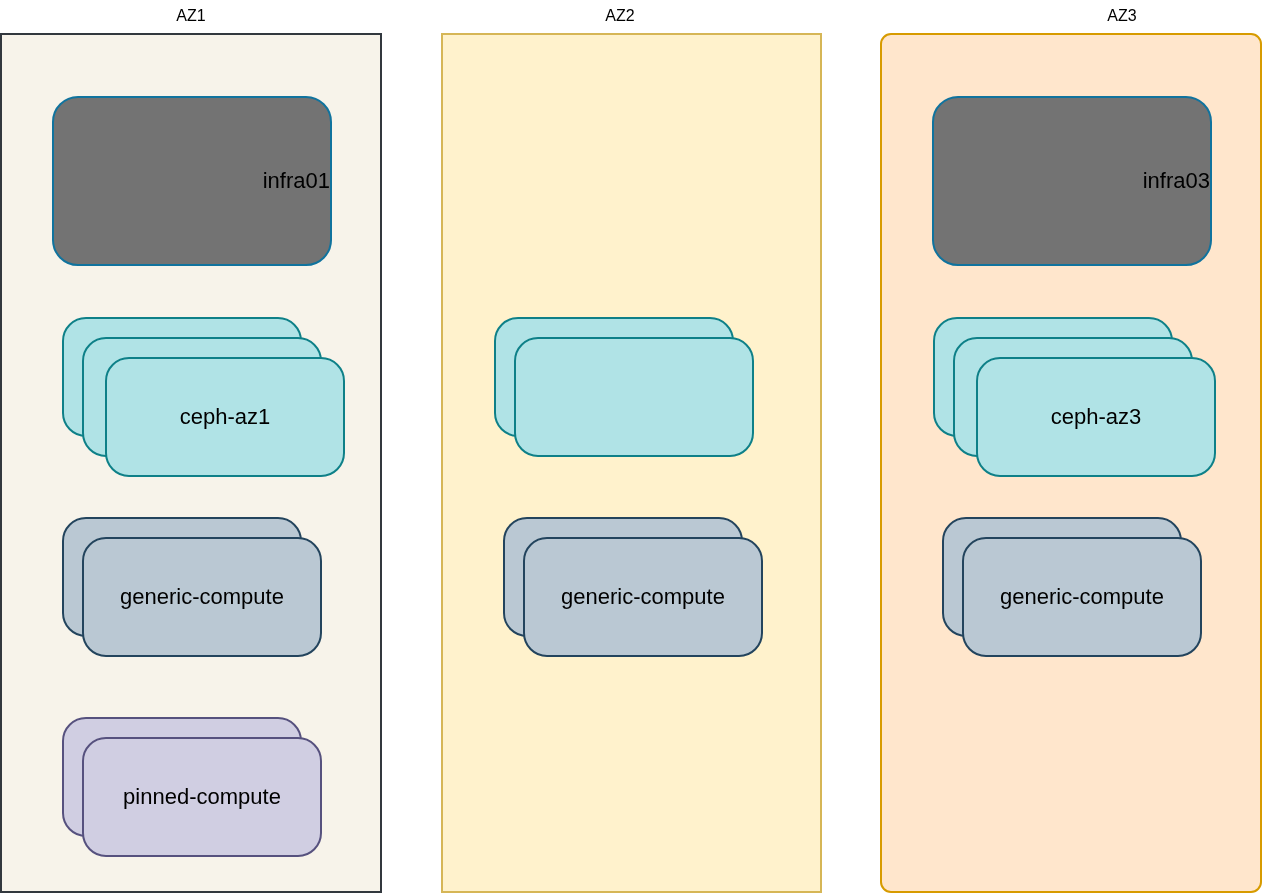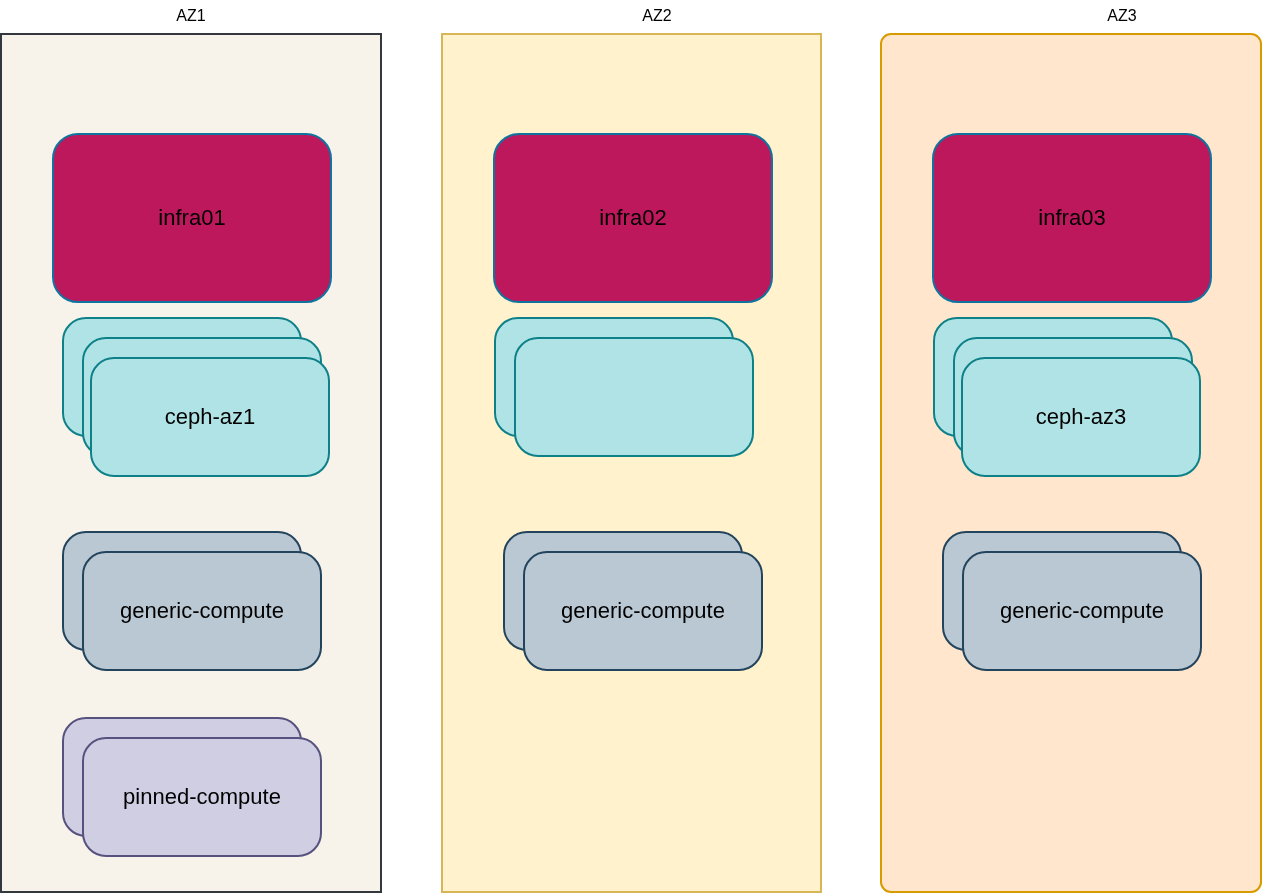--- a/index.html
+++ b/index.html
@@ -31,46 +31,45 @@
   }
   .zone-az1 { left: 0;     width: 382px; background: #F7F3EA; border-color: #32383E; }
   .zone-az2 { left: 441px; width: 381px; background: #FFF2CC; border-color: #D6B656; }
   .zone-az3 { left: 880px; width: 382px; background: #FFE6CC; border-color: #D79B00; border-radius: 11px; }
 
   .node-infra {
     position: absolute;
     left: 50px; top: 61px;
     width: 280px; height: 170px;
     box-sizing: border-box;
-    background: #be185d;
+    background: #737373;
     border: 2px solid #10739E;
     border-radius: 26px;
-    display: flex; align-items: center; justify-content: center;
+    display: flex; align-items: center; justify-content: flex-end;
     font-size: 22px;
-    margin-top: 37px;
   }
   .stack { position: absolute; }
   .card {
     position: absolute;
     width: 240px; height: 120px;
     box-sizing: border-box;
     border: 2px solid;
     border-radius: 24px;
     display: flex; align-items: center; justify-content: center;
     font-size: 22px;
   }
   .pos0 { left: 0;    top: 0; }
   .pos1 { left: 20px; top: 20px; }
-  .pos2 { left: 28px; top: 40px; }
+  .pos2 { left: 43px; top: 40px; }
   .ceph    { background: #B0E3E6; border-color: #0E8088; }
   .generic { background: #BAC8D3; border-color: #23445D; }
   .pinned  { background: #D0CEE2; border-color: #56517E; }
 
   .stack-ceph    { top: 282px; width: 280px; height: 160px; }
-  .stack-generic { top: 496px; width: 260px; height: 140px; }
+  .stack-generic { top: 482px; width: 260px; height: 140px; }
   .stack-pinned  { top: 682px; width: 260px; height: 140px; border-radius: 29px; }
   .zone-az1 .stack-ceph    { left: 60px; }
   .zone-az2 .stack-ceph,
   .zone-az3 .stack-ceph    { left: 51px; }
   .stack-generic, .stack-pinned { left: 60px; }
 </style>
 </head>
 <body>
 
 <div class="stage">
@@ -94,25 +93,22 @@
       </div>
     </div>
     <div class="stack stack-pinned">
       <div class="card pinned pos0"></div>
       <div class="card pinned pos1">
         <span>pinned-compute</span>
       </div>
     </div>
   </div>
 
-  <div class="zone-title" style="left:657px">AZ2</div>
+  <div class="zone-title" style="left:620px">AZ2</div>
   <div class="zone-box zone-az2">
-    <div class="node-infra">
-      <span>infra02</span>
-    </div>
     <div class="stack stack-ceph">
       <div class="card ceph pos0"></div>
       <div class="card ceph pos1"></div>
     </div>
     <div class="stack stack-generic">
       <div class="card generic pos0"></div>
       <div class="card generic pos1">
         <span>generic-compute</span>
       </div>
     </div>

